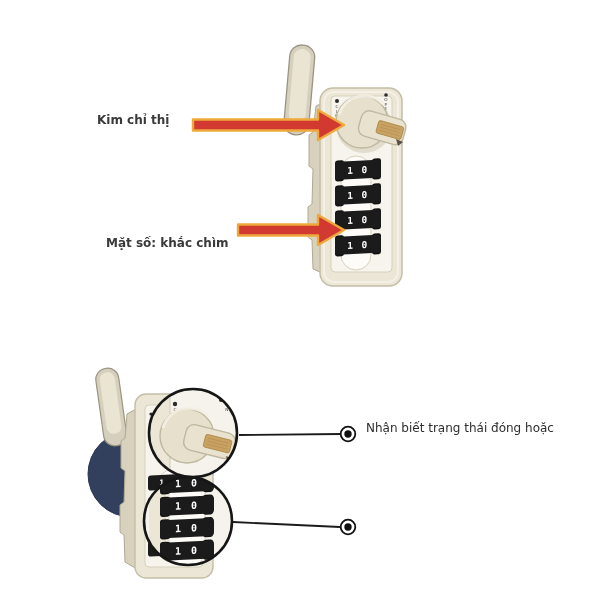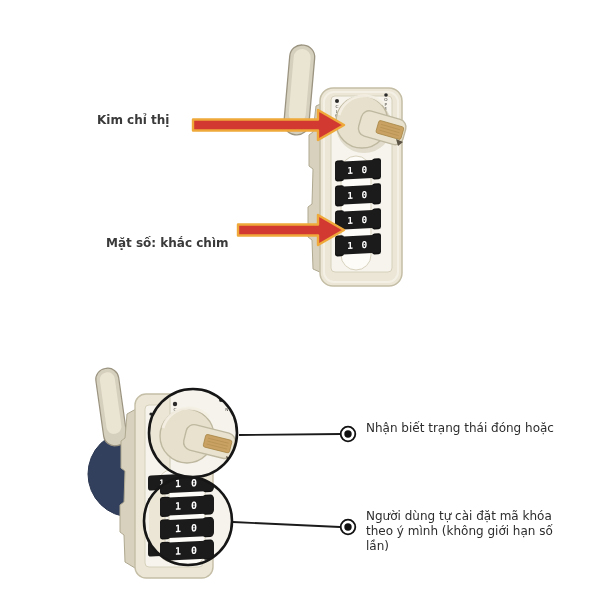--- a/index.html
+++ b/index.html
@@ -195,19 +195,14 @@
   </svg>
 
   <div class="abs lbl" style="left:97px;top:113px;">Kim chỉ thị</div>
 
   <div class="abs lbl" style="left:88px;top:236px;margin-left:18px;">Mặt số: khắc chìm</div>
 
   <div class="abs ann" style="left:366px;top:421px;">
     <div>Nhận biết trạng thái đóng hoặc</div>
   </div>
 
-  <div class="abs ann" style="left:366px;top:509px;">
-    <div>Người dùng tự cài đặt mã khóa</div>
-    <div>theo ý mình (không giới hạn số</div>
-    <div>lần)</div>
-  </div>
 
 </div>
 
 </body></html>

